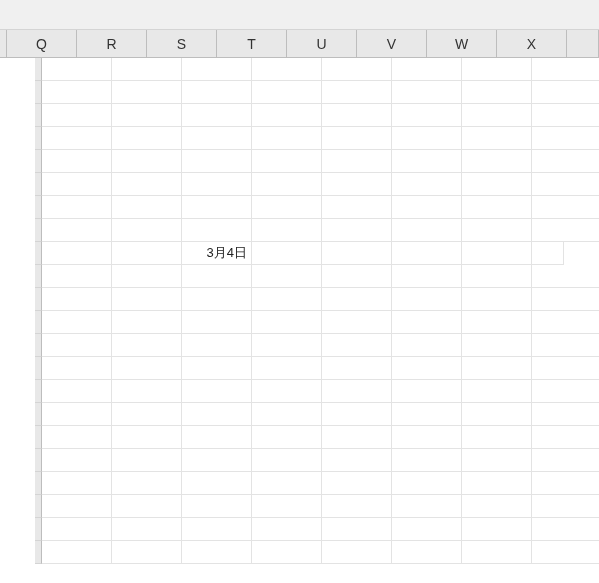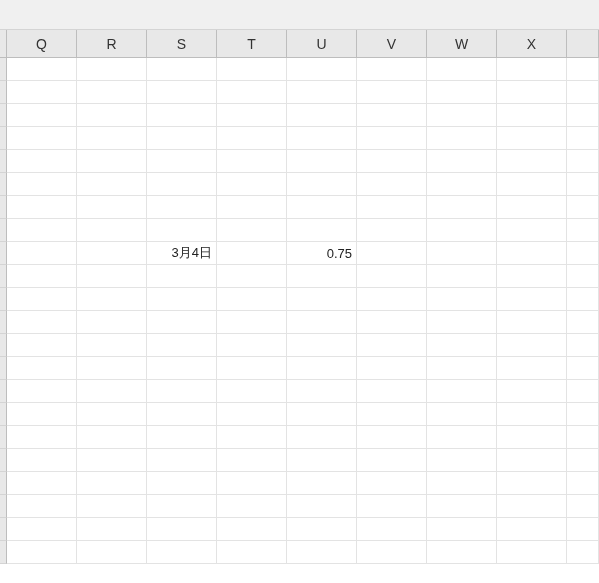--- a/index.html
+++ b/index.html
@@ -51,20 +51,21 @@
       width: 32px;
       min-width: 32px;
     }
     .grid-body {
       display: flex;
       flex-direction: column;
     }
     .row {
       display: flex;
       height: 23px;
+      margin-left: 35px;
     }
     .row-header {
       width: 7px;
       min-width: 7px;
       background: #e8e8e8;
       border-right: 1px solid #bdbdbd;
       border-bottom: 1px solid #d4d4d4;
     }
     .cell {
       width: 70px;
@@ -201,21 +202,20 @@
         <div class="cell"></div>
         <div class="cell"></div>
         <div class="cell narrow"></div>
       </div>
       <div class="row">
         <div class="row-header"></div>
         <div class="cell"></div>
         <div class="cell"></div>
         <div class="cell">3月4日</div>
         <div class="cell"></div>
-        <div class="cell">0.75</div>
         <div class="cell"></div>
         <div class="cell"></div>
         <div class="cell"></div>
         <div class="cell narrow"></div>
       </div>
       <div class="row">
         <div class="row-header"></div>
         <div class="cell"></div>
         <div class="cell"></div>
         <div class="cell"></div>

